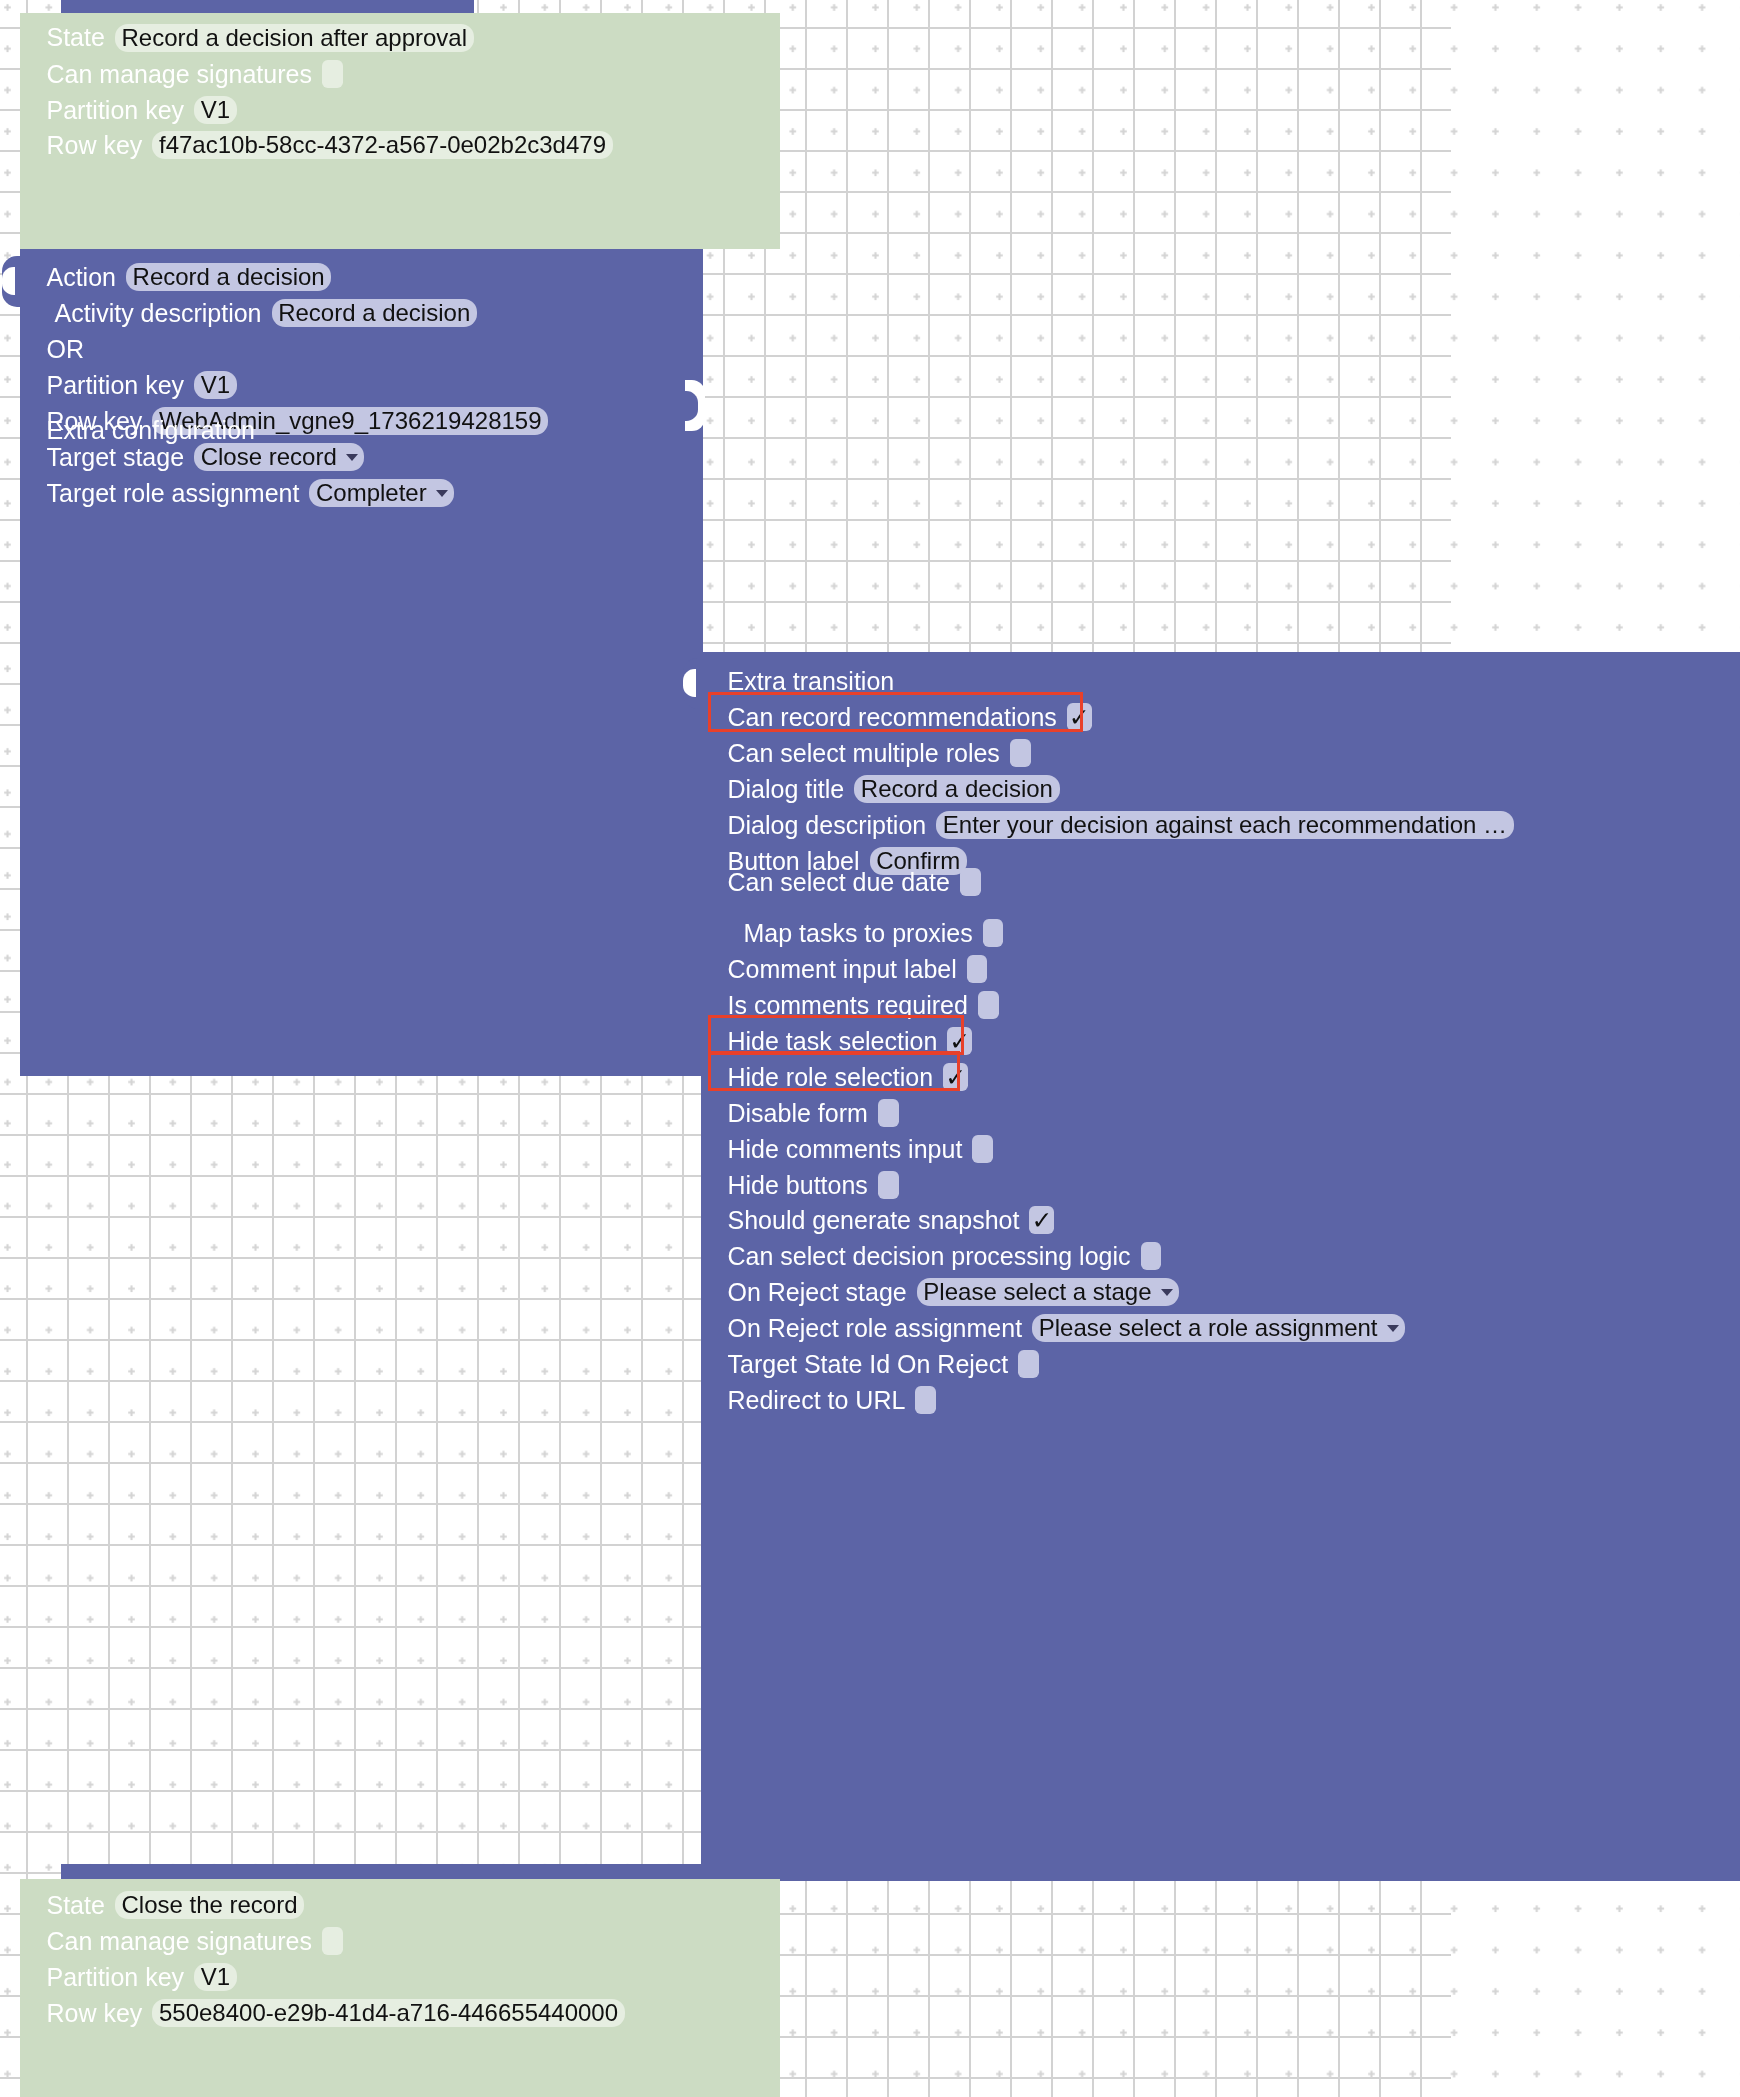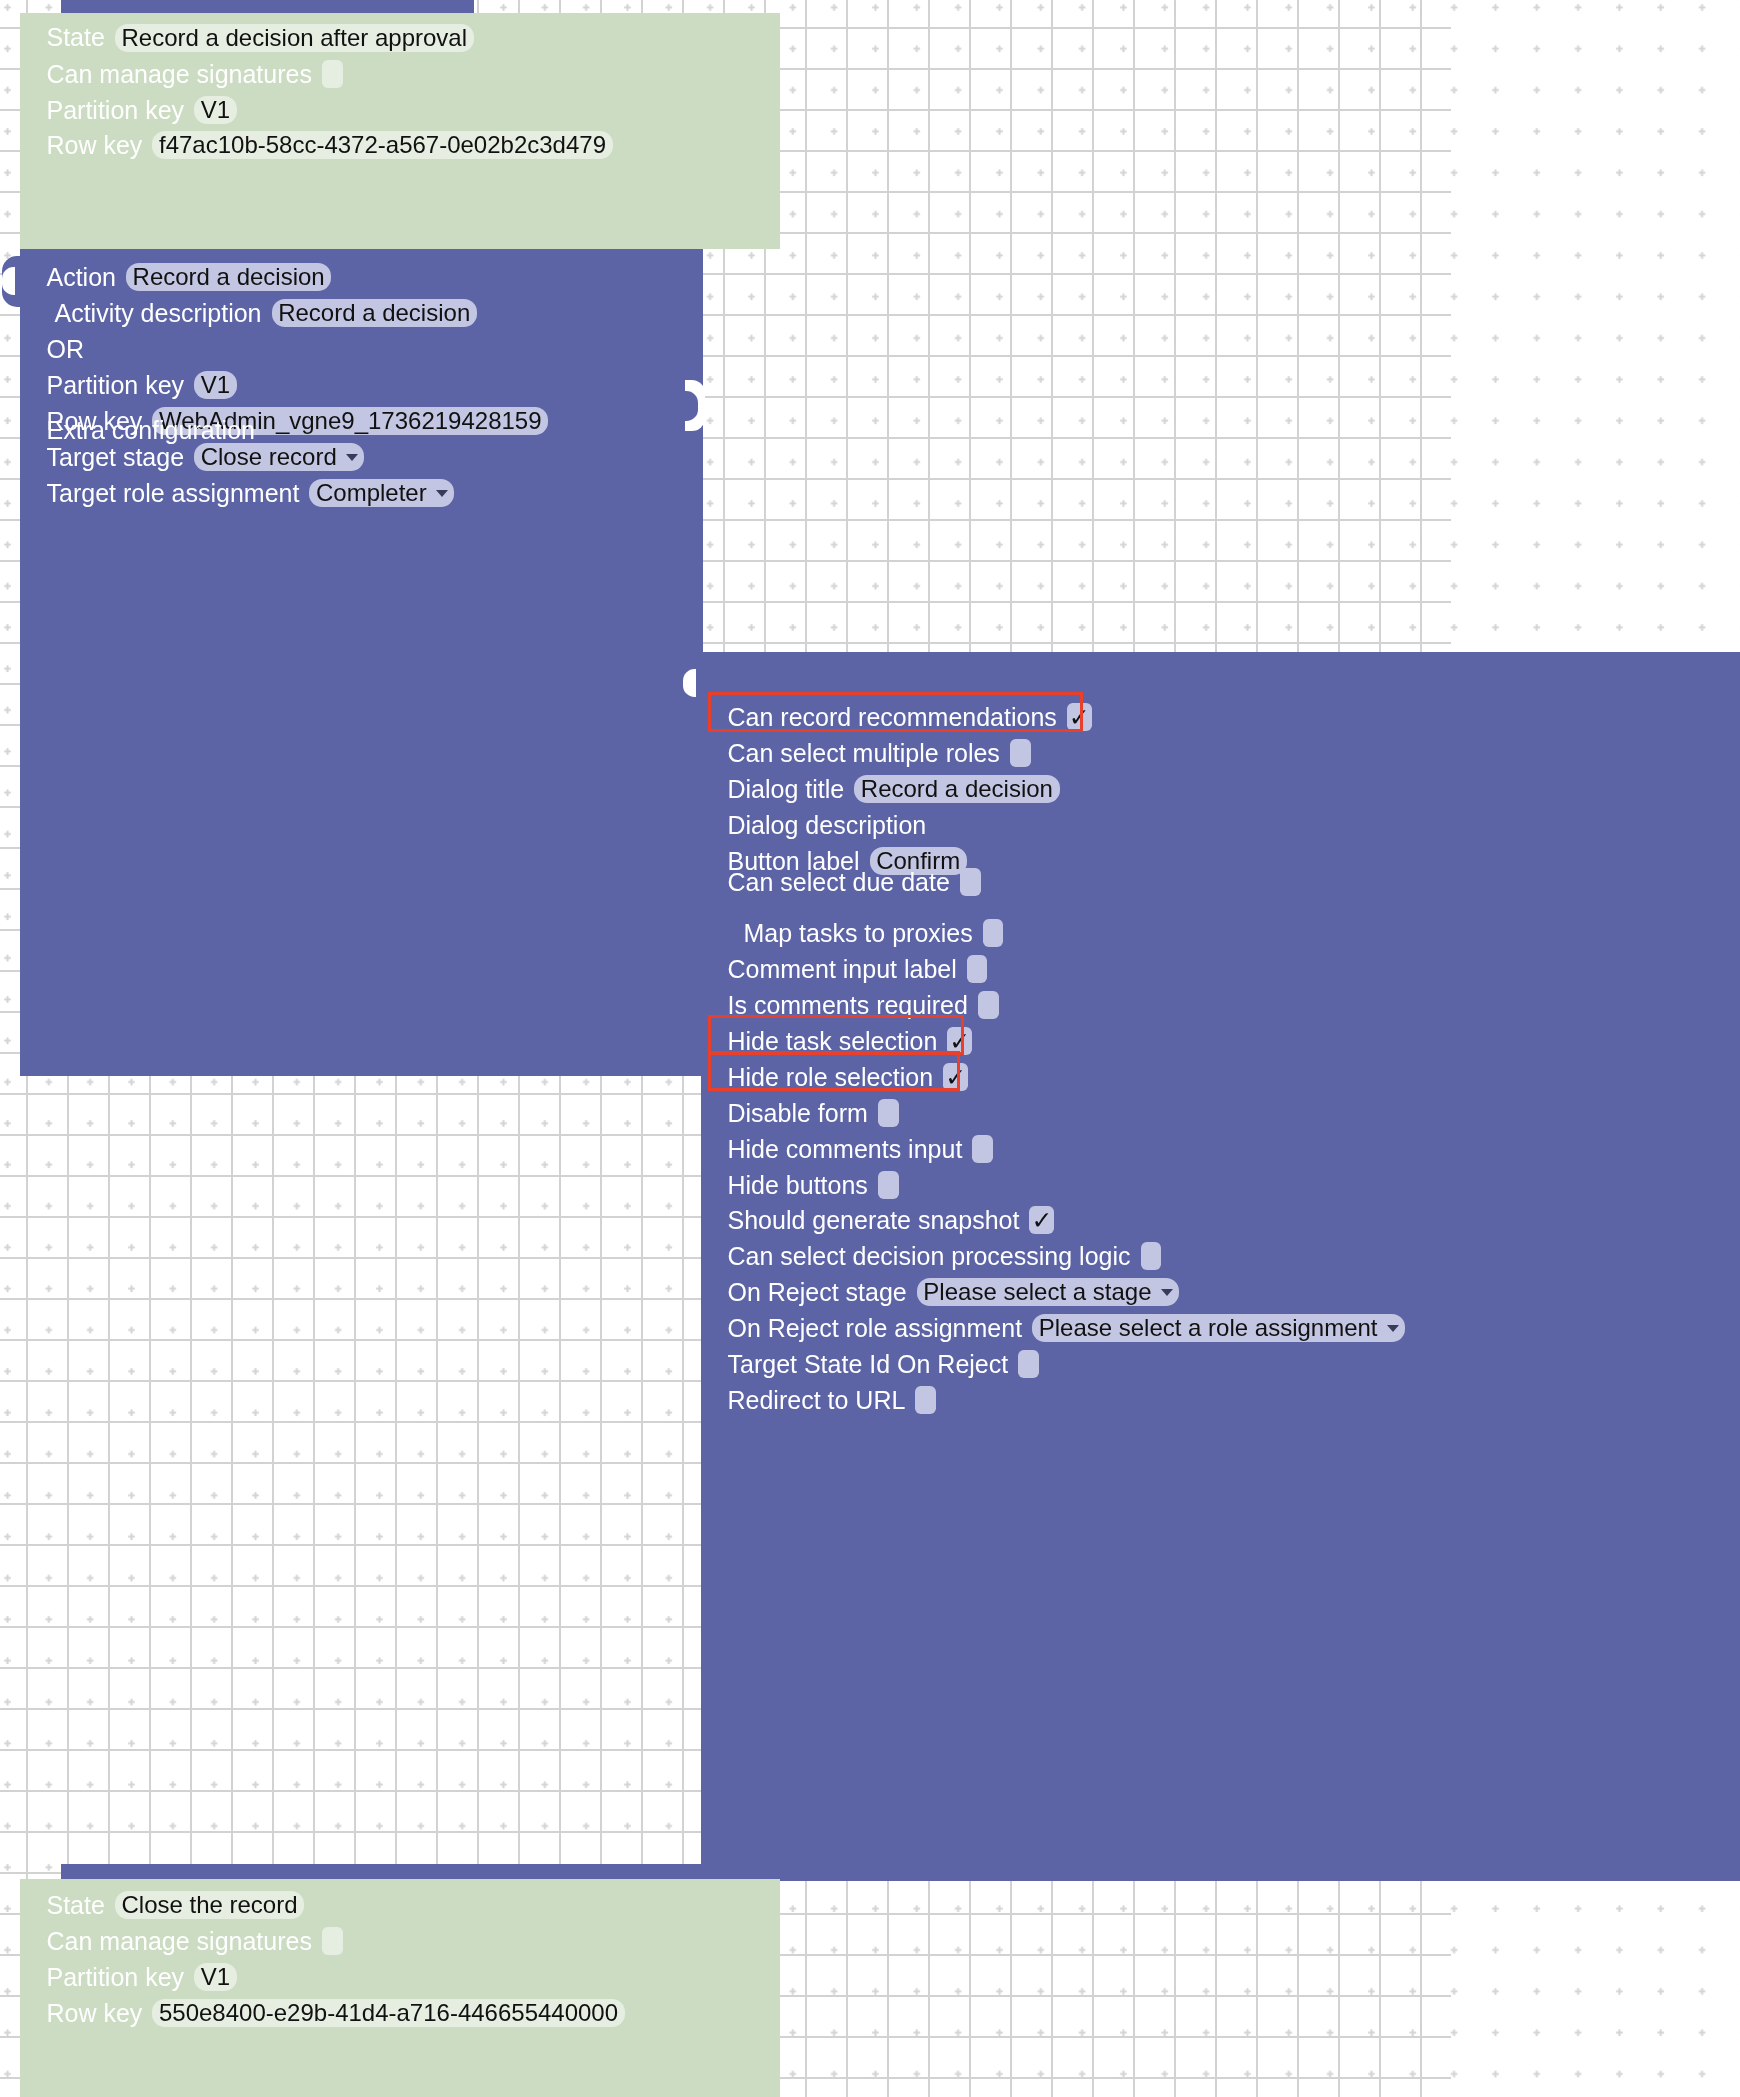--- a/index.html
+++ b/index.html
@@ -240,36 +240,40 @@
       <span class="chip dropdown">Completer</span>
     </div>
     <div class="row" style="top: 163px; position: absolute; left: 0px;">
       <span class="lbl">Extra configuration</span>
     </div>
   </div>
 
   <div class="block purple" id="extra-block">
     <div class="tab-left" style="top:5.8px"></div>
 
+    <div class="row" style="top:11.6px">
+      <span class="lbl">Extra transition</span>
+    </div>
 
     <div id="extra-rows">
         <div class="row" style="position: absolute; left: 0px; top: 47px; text-align: center;">
           <span class="lbl">Can record recommendations</span>
           <span class="check">✓</span>
         </div>
         <div class="row" style="position: absolute; left: 0px; top: 83px;">
           <span class="lbl">Can select multiple roles</span>
           <span class="box"></span>
         </div>
         <div class="row" style="position: absolute; left: 0px; top: 119px;">
           <span class="lbl">Dialog title</span>
           <span class="chip">Record a decision</span>
         </div>
         <div class="row" style="position: absolute; left: 0px; top: 155px;">
           <span class="lbl">Dialog description</span>
+          <span class="chip">Enter your decision against each recommendation …</span>
         </div>
         <div class="row" style="position: absolute; left: 0px; top: 191px;">
           <span class="lbl">Button label</span>
           <span class="chip">Confirm</span>
         </div>
         <div class="row" style="position: absolute; left: 0px; top: 212px; justify-content: center;">
           <span class="lbl">Can select due date</span>
           <span class="box"></span>
         </div>
         <div class="row" style="position: absolute; left: 16px; top: 263px;">

